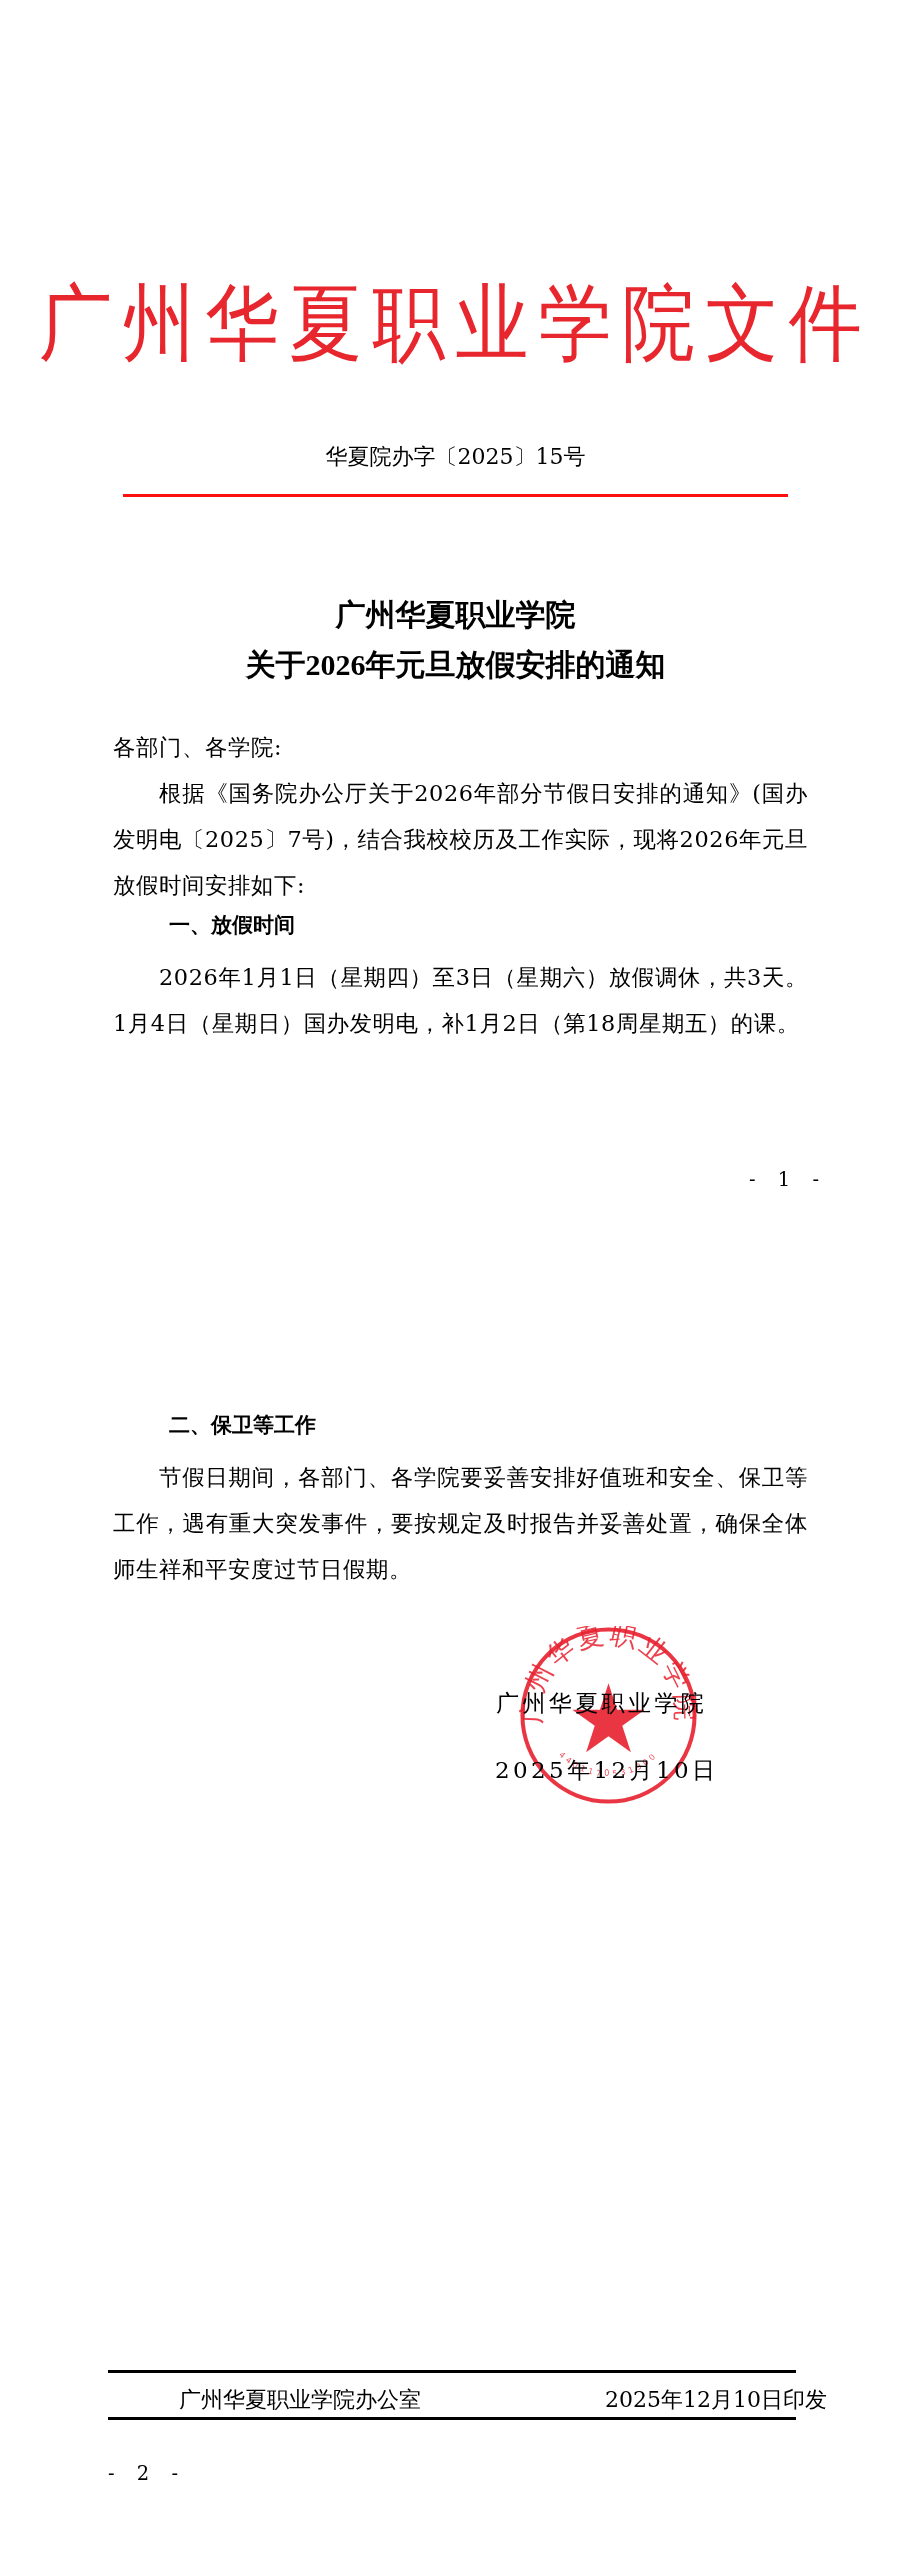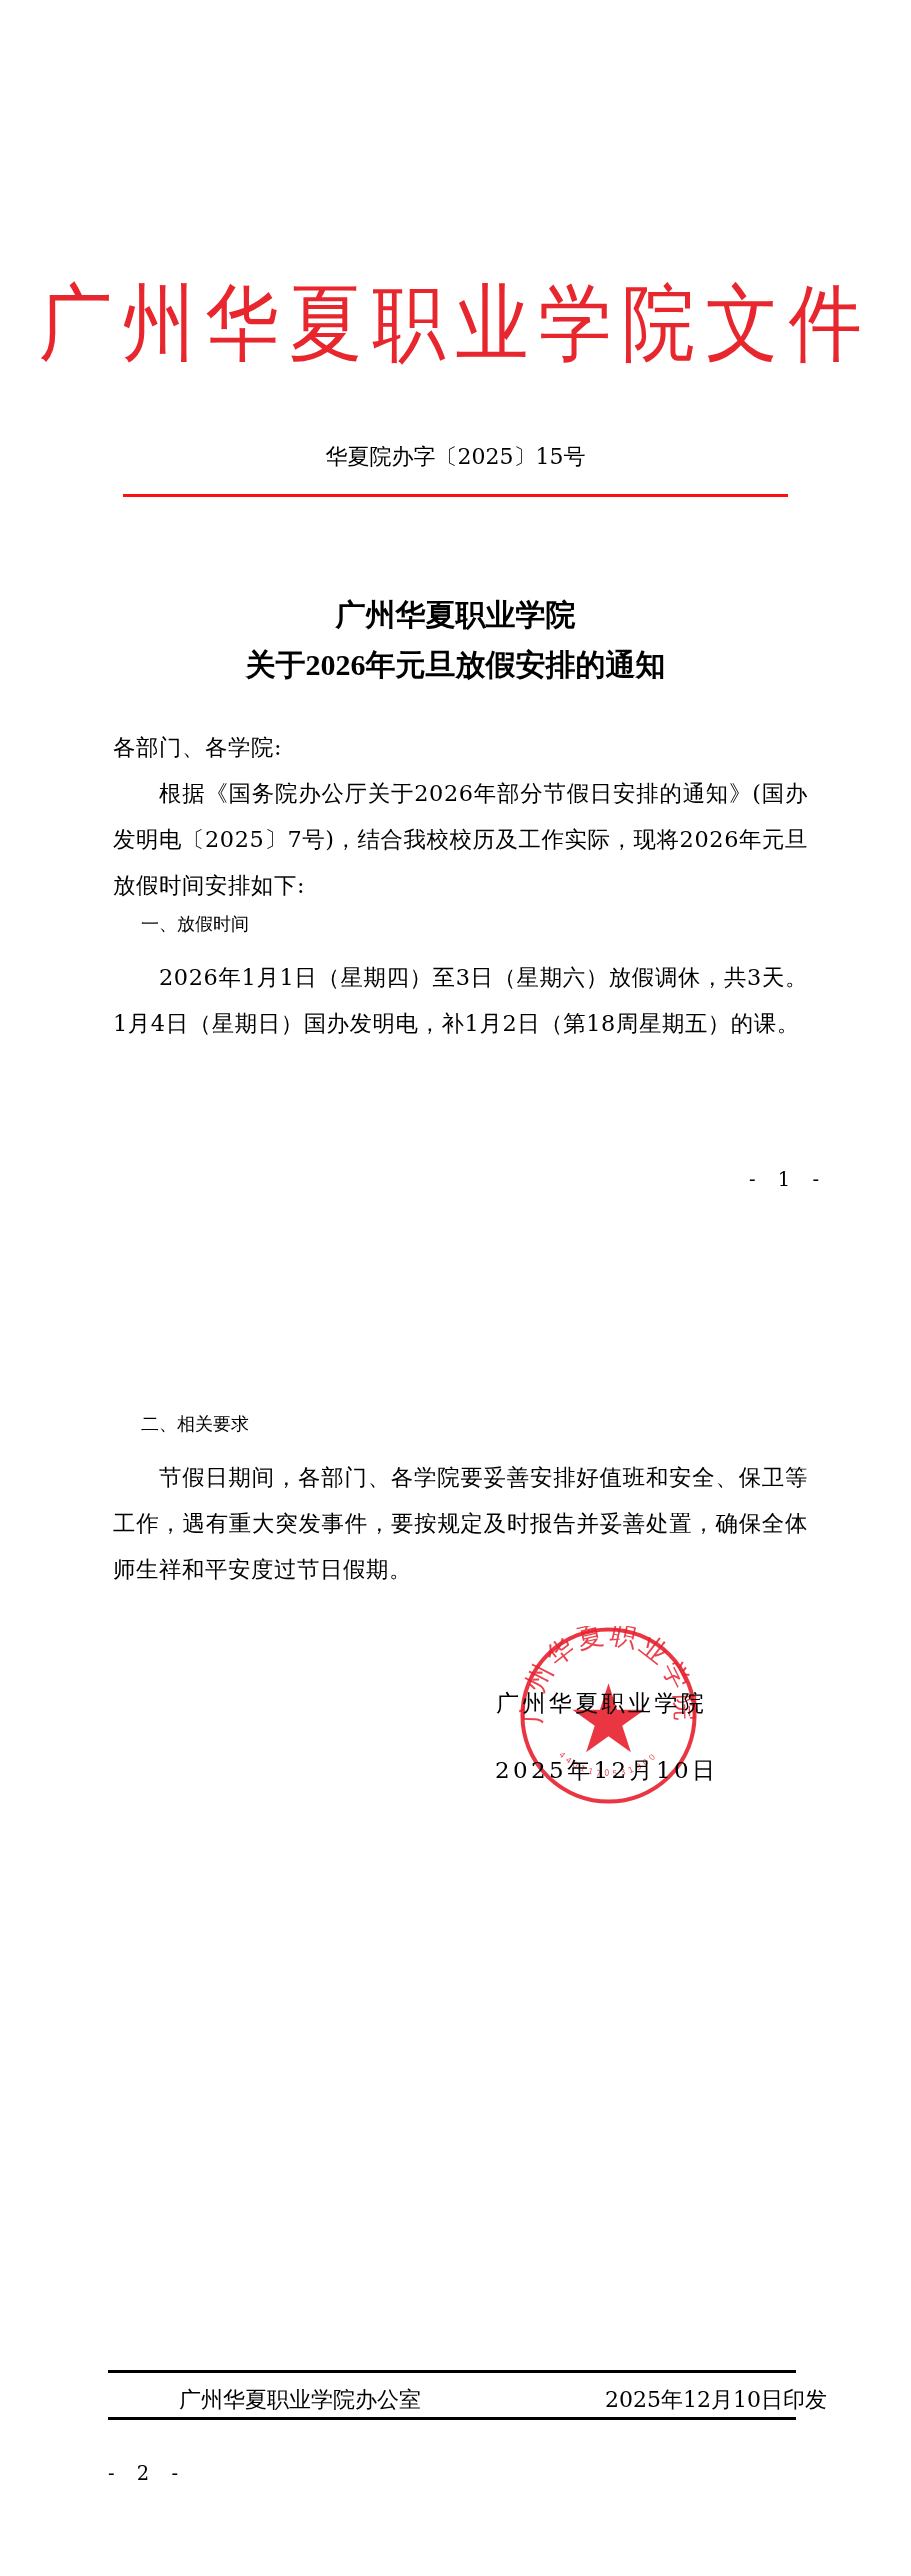--- a/index.html
+++ b/index.html
@@ -22,21 +22,21 @@
     .title {
       left: 0; width: 911px; text-align: center; font-weight: bold;
       font-size: 30px; line-height: 1;
     }
     .body-text {
       left: 113px; width: 695px; font-size: 22.4px; line-height: 46px;
       letter-spacing: 0.6px; text-align: justify;
     }
     .indent { text-indent: 46px; }
     .section-heading {
-      left: 141px; font-size: 18px; font-weight: normal;
+      left: 169px; font-size: 21px; font-weight: bold;
       font-family: "DejaVu Sans", "Liberation Sans", sans-serif; line-height: 1;
     }
     .pagenum { font-size: 19.5px; line-height: 1; letter-spacing: 8px; }
     .stamp { left: 519px; top: 1626px; width: 179px; height: 179px; }
     .sign {
       font-size: 23px; line-height: 1; letter-spacing: 3.4px; z-index: 2;
     }
     .footer-line { left: 108px; width: 688px; height: 2.9px; background: #000; }
     .footer-text { font-size: 22px; line-height: 1; margin-left: 48px; }
   </style>
@@ -54,21 +54,21 @@
 
 <div class="abs body-text" style="top:724px;">各部门、各学院:</div>
 
 <div class="abs body-text indent" style="top:770px;">根据《国务院办公厅关于2026年部分节假日安排的通知》(国办发明电〔2025〕7号)，结合我校校历及工作实际，现将2026年元旦放假时间安排如下:</div>
 
 <div class="abs section-heading" style="top:915px;">一、放假时间</div>
 <div class="abs body-text indent" style="top:954px;">2026年1月1日（星期四）至3日（星期六）放假调休，共3天。1月4日（星期日）国办发明电，补1月2日（第18周星期五）的课。</div>
 
 <div class="abs pagenum" style="left:749px; top:1170px;">- 1 -</div>
 
-<div class="abs section-heading" style="top:1415px;">二、相关要求</div>
+<div class="abs section-heading" style="top:1415px;">二、保卫等工作</div>
 <div class="abs body-text indent" style="top:1454px;">节假日期间，各部门、各学院要妥善安排好值班和安全、保卫等工作，遇有重大突发事件，要按规定及时报告并妥善处置，确保全体师生祥和平安度过节日假期。</div>
 
 <div class="abs stamp">
   <svg width="179" height="179" viewBox="0 0 312 312">
     <defs>
       <path id="sealArc" d="M 48 196 A 118 118 0 1 1 264 196"></path>
       <path id="codeArc" d="M 70 226 A 120 120 0 0 0 242 226"></path>
     </defs>
     <circle cx="156" cy="156" r="150" fill="none" stroke="#e8202f" stroke-width="7" opacity="0.9"></circle>
     <text font-size="46" fill="#e8202f" opacity="0.85" font-family="DejaVu Serif, serif" letter-spacing="6">

